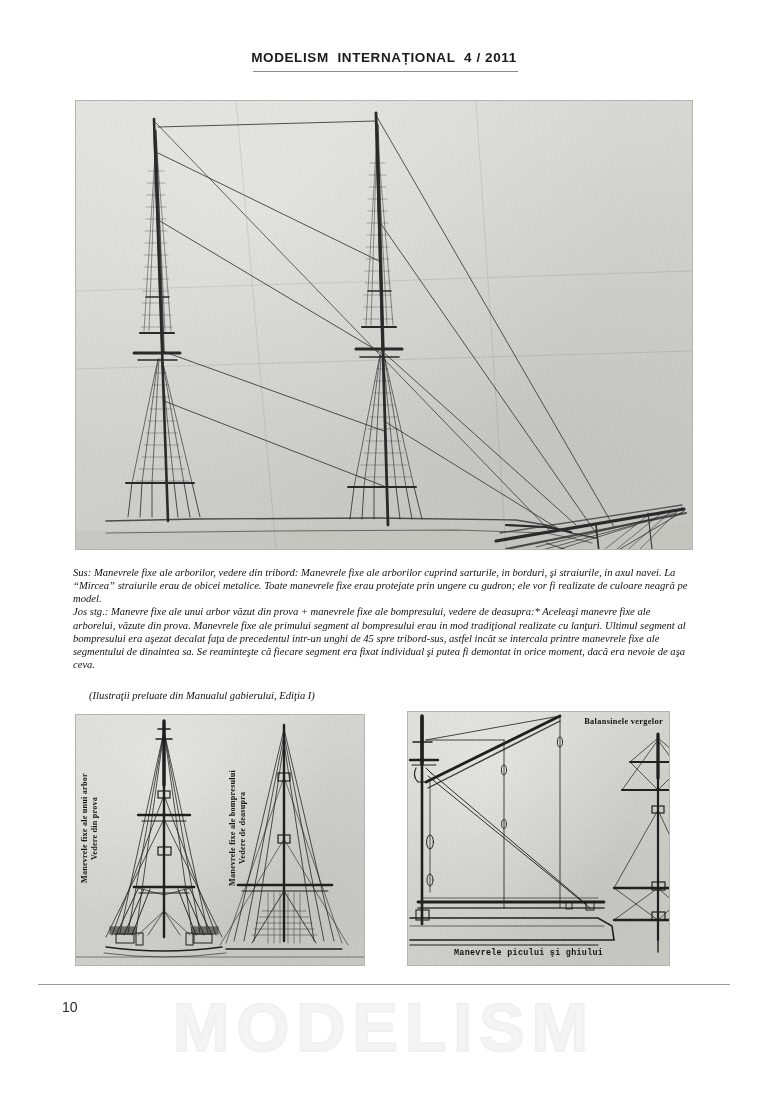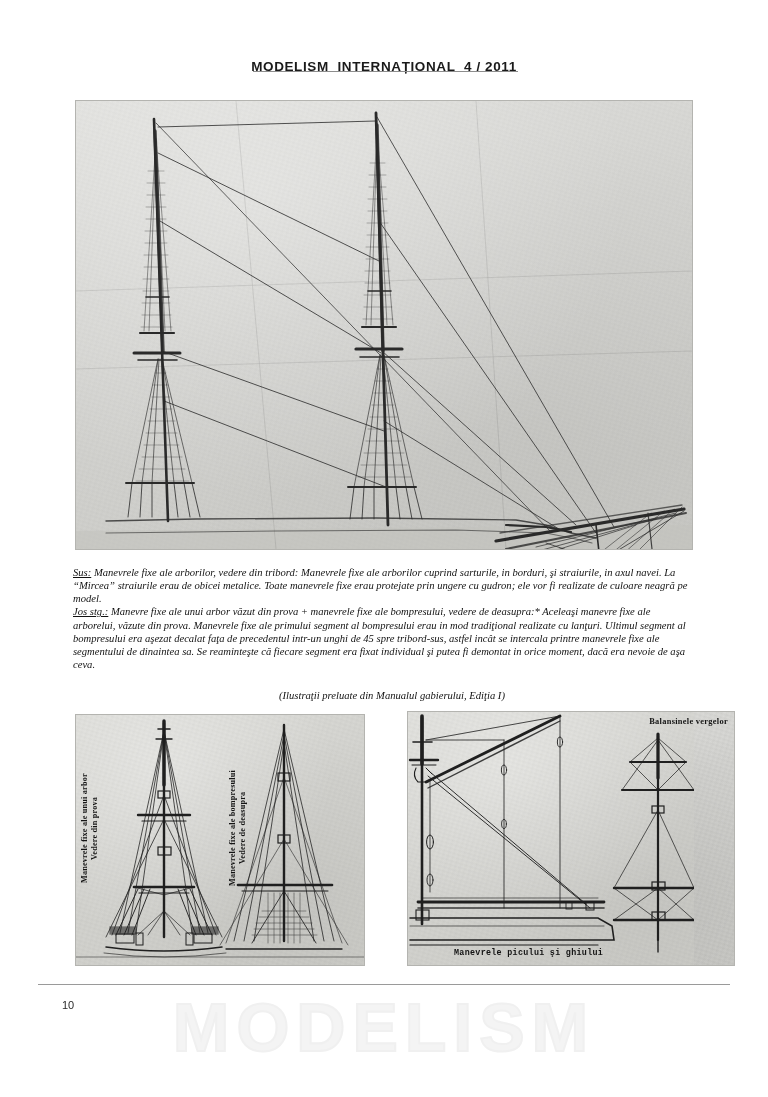--- a/index.html
+++ b/index.html
@@ -34,21 +34,20 @@
     position: absolute;
     left: 0; top: 10px;
     width: 768px;
     text-align: center;
     font-family: "Liberation Sans", sans-serif;
     font-weight: bold;
     font-size: 13.5px;
     letter-spacing: 0.6px;
     color: #1a1a1a;
     white-space: pre;
-    margin-top: 9px;
   }
   .header-rule {
     position: absolute;
     left: 253px; top: 31px;
     width: 265px;
     height: 1px;
     background: #8d8d8d;
   }
 
   
@@ -80,46 +79,46 @@
     position: absolute;
     left: 73px; top: 566px;
     width: 622px;
     font-style: italic;
     font-size: 10.6px;
     line-height: 13.15px;
     color: #111;
     text-align: left;
   }
   .caption p { margin: 0; }
-  .caption .lead { text-decoration: underline; font-style: italic; }
+  .caption .lead { font-style: italic; }
   .attrib {
     position: absolute;
-    left: 81px; top: 690px;
+    left: 89px; top: 690px;
     width: 622px;
-    text-align: center;
+    text-align: left;
     font-style: italic;
     font-size: 10.6px;
     color: #111;
   }
 
   
   .figure-bl {
     position: absolute;
     left: 75px; top: 714px;
     width: 290px;
     height: 252px;
     background: #cfcfcb;
     overflow: hidden;
     border: 1px solid #b4b4b0;
     box-sizing: border-box;
   }
   .figure-br {
     position: absolute;
     left: 407px; top: 711px;
-    width: 328px;
+    width: 263px;
     height: 255px;
     background: #ec4899;
     overflow: hidden;
     border: 1px solid #b4b4b0;
     box-sizing: border-box;
   }
 
   .vlabel {
     position: absolute;
     font-family: "Liberation Serif", serif;
@@ -148,21 +147,21 @@
     position: absolute;
     left: 38px; top: 984px;
     width: 692px;
     height: 1px;
     background: #9a9a9a;
   }
   .page-number {
     position: absolute;
     left: 62px; top: 999px;
     font-family: "Liberation Sans", sans-serif;
-    font-size: 11px;
+    font-size: 14px;
     color: #2a2a2a;
   }
   .watermark {
     position: absolute;
     left: 0; top: 988px;
     width: 768px;
     text-align: center;
     font-family: "Liberation Sans", sans-serif;
     font-weight: bold;
     font-size: 68px;

